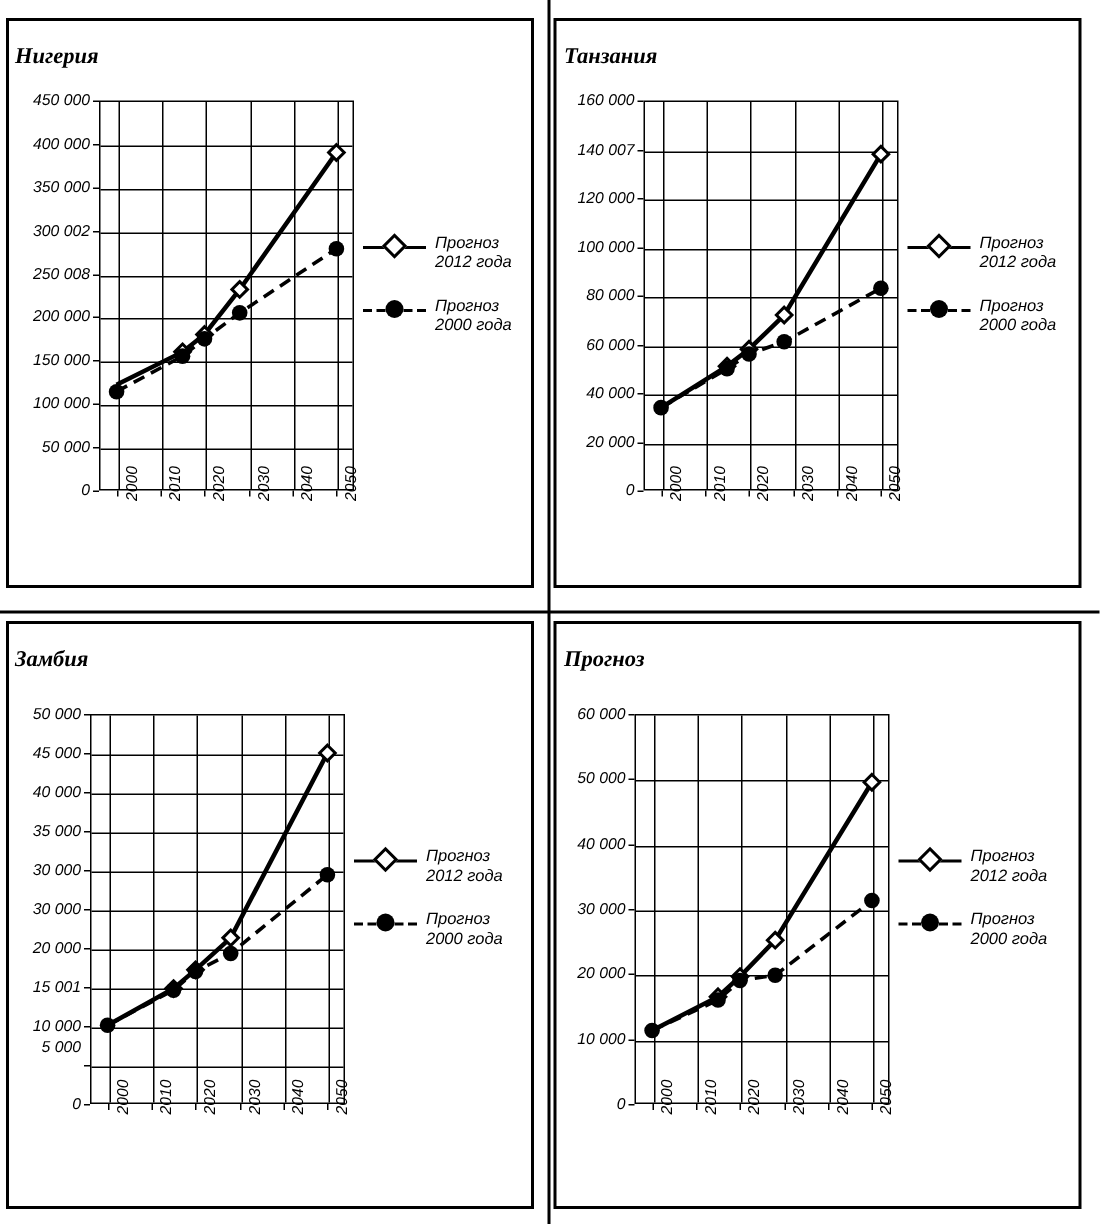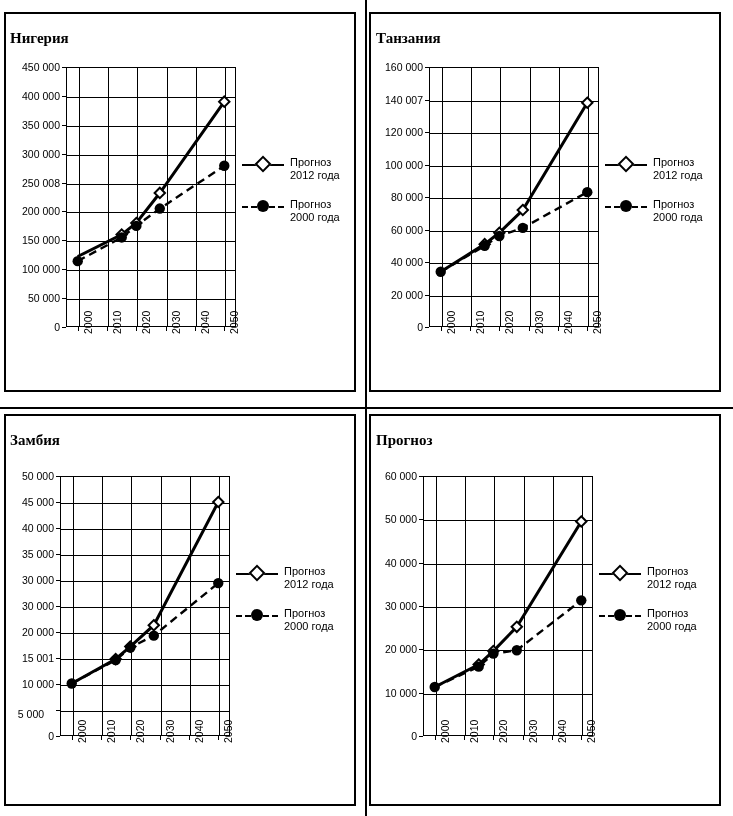--- a/index.html
+++ b/index.html
@@ -1,17 +1,17 @@
 <!DOCTYPE html>
 <html><head>
 <meta charset="utf-8">
 <style>
   html,body{margin:0;padding:0;background:#fff;}
   body{width:733px;height:816px;font-family:"Liberation Sans",sans-serif;color:#000;position:relative;overflow:hidden;}
-  .grid2{display:grid;grid-template-columns:366px 367px;grid-template-rows:408px 408px;width:633px;height:816px;}
+  .grid2{display:grid;grid-template-columns:366px 367px;grid-template-rows:408px 408px;width:633px;height:816px;font-style:italic;}
   .cell{position:relative;box-sizing:border-box;}
   .panel{position:absolute;box-sizing:border-box;border:2px solid #000;background:#fff;}
   .panel-title{position:absolute;font-family:"Liberation Serif",serif;font-weight:bold;font-size:15px;}
   .chart{position:absolute;box-sizing:border-box;}
   .plot{position:absolute;box-sizing:border-box;border:1.5px solid #000;background:#fff;}
   .gl{position:absolute;background:#000;}
   .glv{width:1px;top:0;bottom:0;}
   .glh{height:1px;left:0;right:0;}
   .ytick{position:absolute;text-align:right;font-size:10.5px;white-space:nowrap;transform:translateY(-50%);}
   .ytickmark{position:absolute;height:1px;width:4px;background:#000;}
@@ -58,21 +58,21 @@
         <div class="ytick" style="left: 14px; width: 46px; top: 243.111px;">50 000</div>
         <div class="ytickmark" style="left: 62px; top: 243.111px;"></div>
         <div class="ytick" style="left: 14px; width: 46px; top: 214.222px;">100 000</div>
         <div class="ytickmark" style="left: 62px; top: 214.222px;"></div>
         <div class="ytick" style="left: 14px; width: 46px; top: 185.333px;">150 000</div>
         <div class="ytickmark" style="left: 62px; top: 185.333px;"></div>
         <div class="ytick" style="left: 14px; width: 46px; top: 156.444px;">200 000</div>
         <div class="ytickmark" style="left: 62px; top: 156.444px;"></div>
         <div class="ytick" style="left: 14px; width: 46px; top: 127.556px;">250 008</div>
         <div class="ytickmark" style="left: 62px; top: 127.556px;"></div>
-        <div class="ytick" style="left: 14px; width: 46px; top: 98.6667px;">300 000</div>
+        <div class="ytick" style="left: 14px; width: 46px; top: 98.6667px;">300 002</div>
         <div class="ytickmark" style="left: 62px; top: 98.6667px;"></div>
         <div class="ytick" style="left: 14px; width: 46px; top: 69.7778px;">350 000</div>
         <div class="ytickmark" style="left: 62px; top: 69.7778px;"></div>
         <div class="ytick" style="left: 14px; width: 46px; top: 40.8889px;">400 000</div>
         <div class="ytickmark" style="left: 62px; top: 40.8889px;"></div>
         <div class="ytick" style="left: 14px; width: 46px; top: 12px;">450 000</div>
         <div class="ytickmark" style="left: 62px; top: 12px;"></div>
         <div class="xtickmark" style="left: 77.7241px; top: 272px;"></div>
         <div class="xtick" style="left: 81.7241px; top: 279px;">2000</div>
         <div class="xtickmark" style="left: 107.034px; top: 272px;"></div>
@@ -216,21 +216,21 @@
           <div class="gl glh" style="top: 26px;"></div>
           <div class="gl glv" style="left: 11.7241px;"></div>
           <div class="gl glv" style="left: 41.0345px;"></div>
           <div class="gl glv" style="left: 70.3448px;"></div>
           <div class="gl glv" style="left: 99.6552px;"></div>
           <div class="gl glv" style="left: 128.966px;"></div>
           <div class="gl glv" style="left: 158.276px;"></div>
         </div>
         <div class="ytick" style="left: 8px; width: 46px; top: 278px;">0</div>
         <div class="ytickmark" style="left: 56px; top: 278px;"></div>
-        <div class="ytick" style="left: 8px; width: 46px; top: 256px; text-align: center;">5 000</div>
+        <div class="ytick" style="left: 8px; width: 46px; top: 240px;">5 000</div>
         <div class="ytickmark" style="left: 56px; top: 252px;"></div>
         <div class="ytick" style="left: 8px; width: 46px; top: 226px;">10 000</div>
         <div class="ytickmark" style="left: 56px; top: 226px;"></div>
         <div class="ytick" style="left: 8px; width: 46px; top: 200px;">15 001</div>
         <div class="ytickmark" style="left: 56px; top: 200px;"></div>
         <div class="ytick" style="left: 8px; width: 46px; top: 174px;">20 000</div>
         <div class="ytickmark" style="left: 56px; top: 174px;"></div>
         <div class="ytick" style="left: 8px; width: 46px; top: 148px;">30 000</div>
         <div class="ytickmark" style="left: 56px; top: 148px;"></div>
         <div class="ytick" style="left: 8px; width: 46px; top: 122px;">30 000</div>

